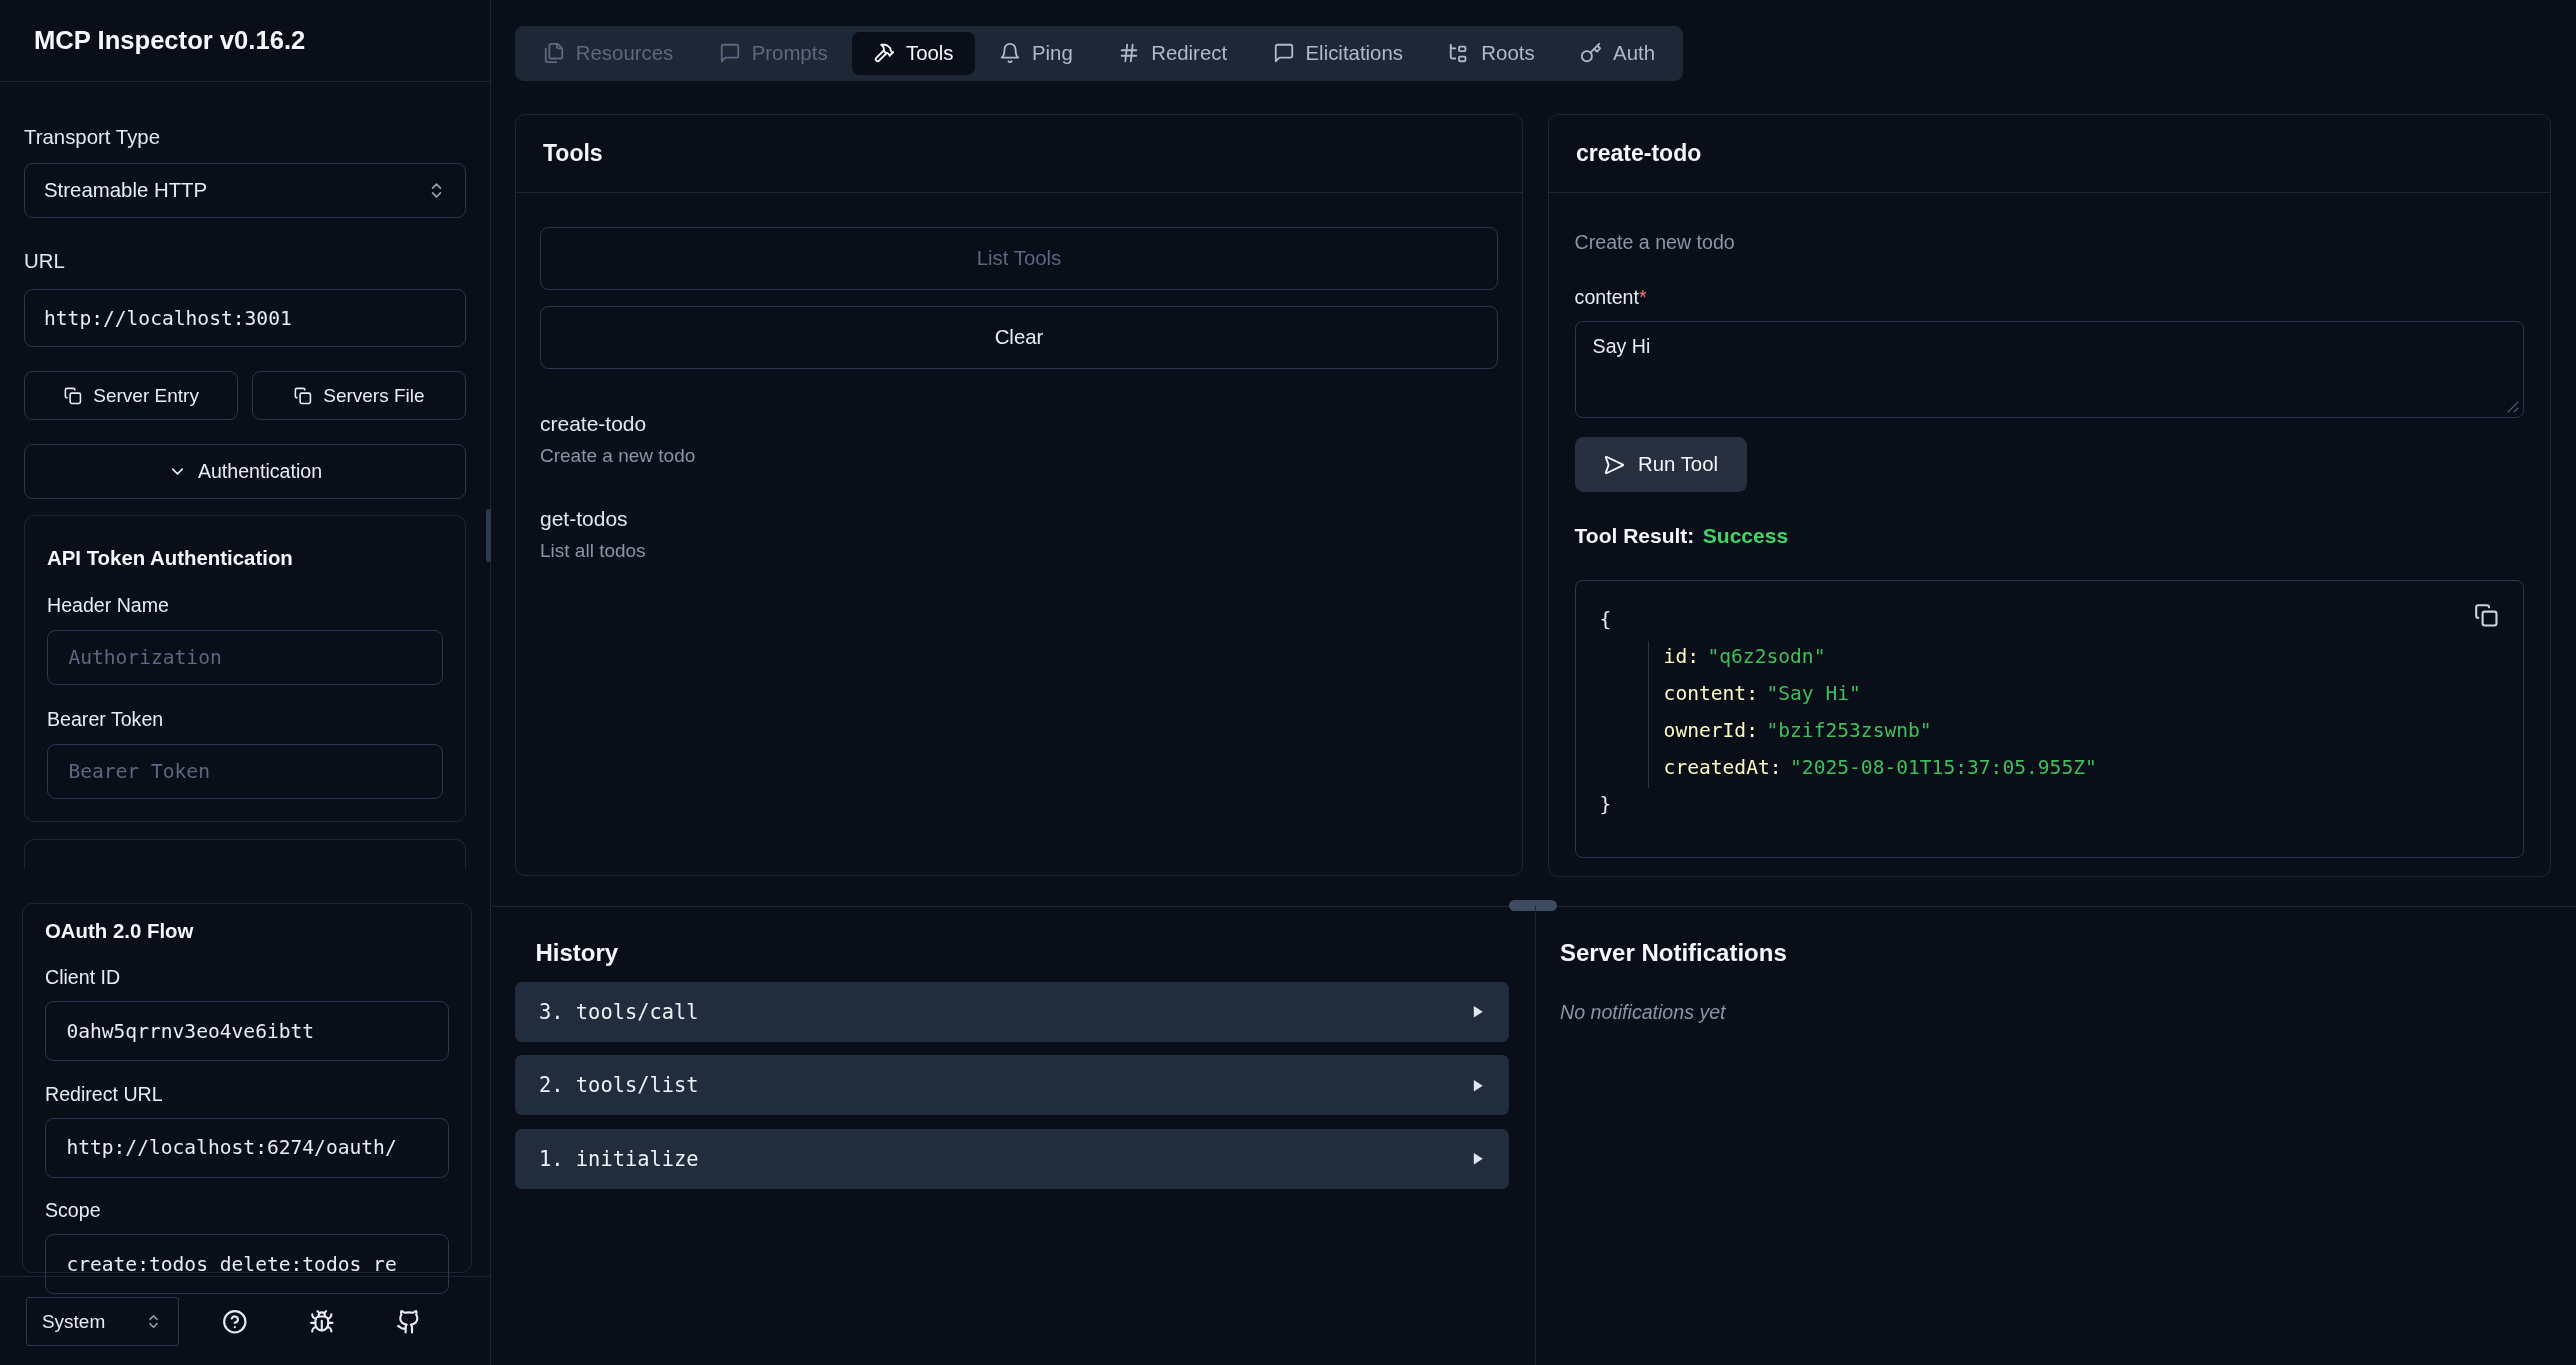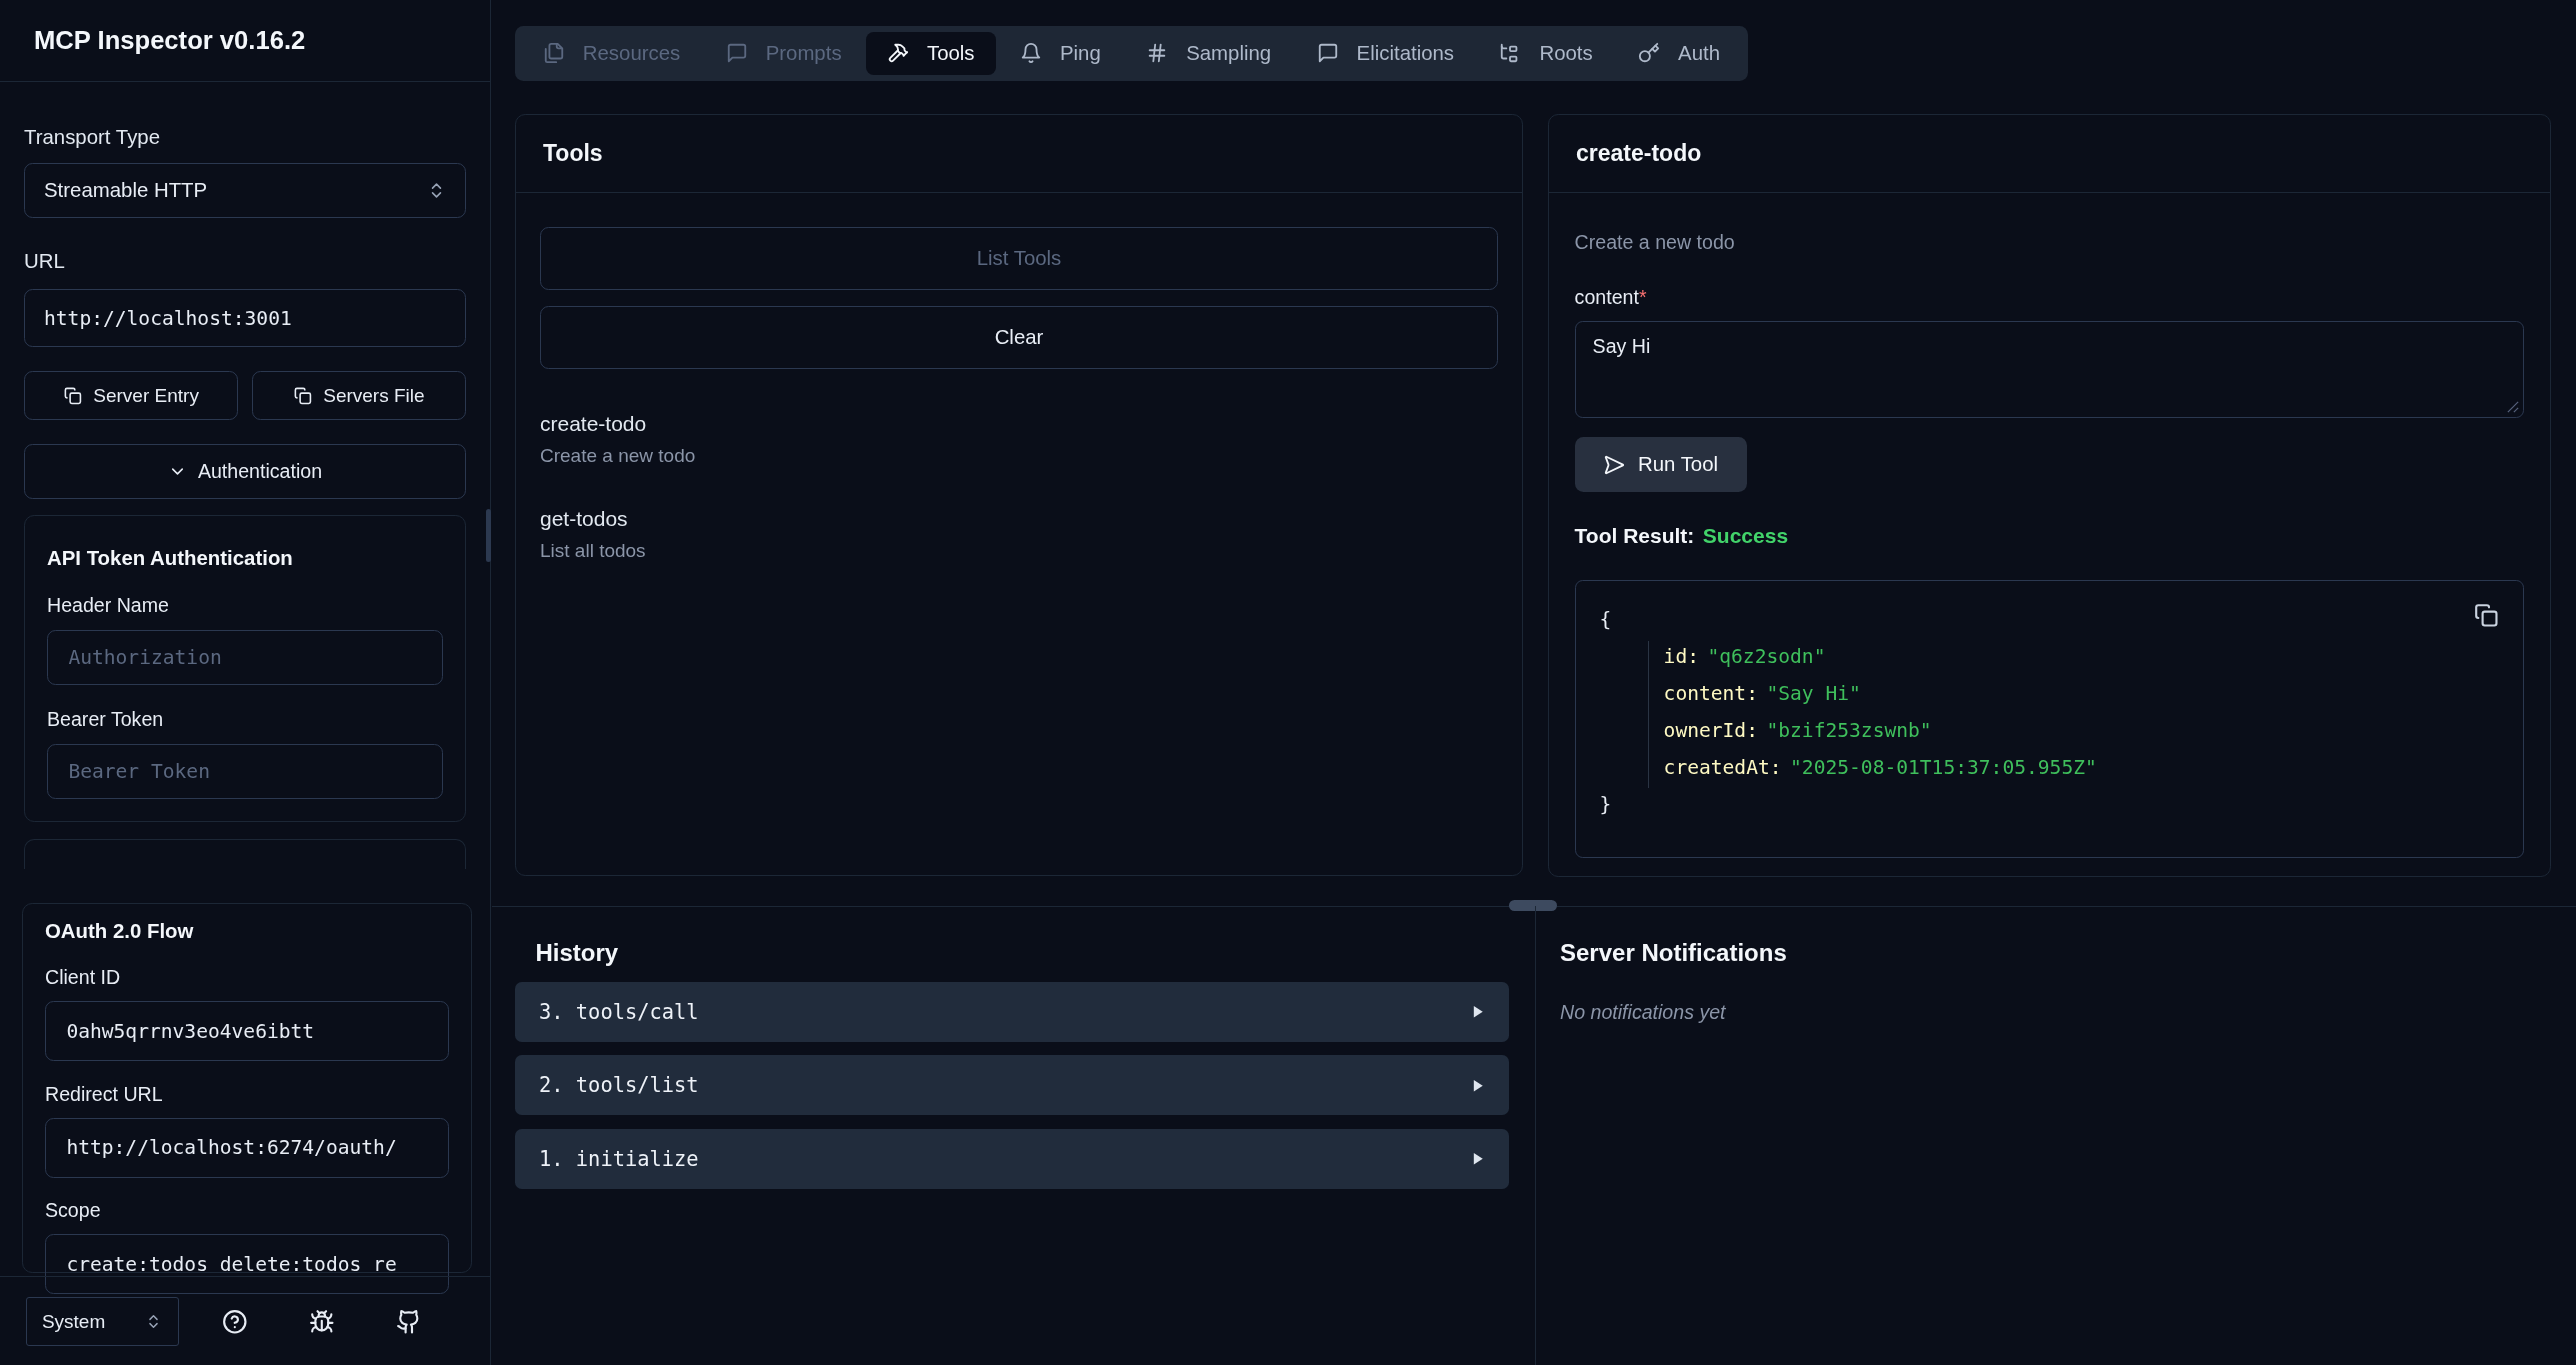--- a/index.html
+++ b/index.html
@@ -59,21 +59,21 @@
   .sidebar-footer{position:absolute;left:0;bottom:0;width:490px;height:90px;border-top:0.9px solid var(--line);display:flex;align-items:center;padding:0 25.6px;gap:0;}
   .sys-select{width:153px;height:49px;border:0.9px solid var(--border);border-radius:3px;display:flex;align-items:center;padding:0 15.3px;font-size:19px;color:var(--txt);gap:8.5px;}
   .sys-select svg{width:17px;height:17px;color:#97a2b5;}
   .icon-btn{background:none;border:none;color:var(--txt);width:41px;height:41px;display:flex;align-items:center;justify-content:center;cursor:pointer;}
   .icon-btn.help{margin-left:36px;}
   .icon-btn.bug{margin-left:46px;}
   .icon-btn.gh{margin-left:46px;}
 
   
   .tabbar{position:absolute;left:515px;top:25.6px;height:55px;display:inline-flex;align-items:center;gap:3.4px;padding:0 6.8px;background:var(--panel);border-radius:8.5px;}
-  .tab{height:43px;border:none;background:transparent;border-radius:7.7px;display:flex;align-items:center;gap:18px;padding:0 21px;font-size:20.4px;font-weight:500;color:var(--tab);font-family:inherit;cursor:pointer;}
+  .tab{height:43px;border:none;background:transparent;border-radius:7.7px;display:flex;align-items:center;gap:11px;padding:0 21px;font-size:20.4px;font-weight:500;color:var(--tab);font-family:inherit;cursor:pointer;}
   .tab.disabled{color:var(--dim);}
   .tab.active{background:var(--bg);color:var(--txt-bright);}
 
   
   .card{position:absolute;border:0.9px solid var(--line);border-radius:10.2px;background:var(--bg);}
   .tools-card{left:515px;top:114px;width:1008px;height:762px;}
   .detail-card{left:1548px;top:114px;width:1003px;height:763px;}
   .card-h{height:78px;border-bottom:0.9px solid var(--line);display:flex;align-items:center;padding:0 27px;font-size:23px;font-weight:600;color:var(--txt-bright);}
   .tools-body{padding:34px 24px 0;}
   .wide-btn{width:100%;height:63px;background:transparent;border:0.9px solid var(--border);border-radius:8.5px;font-size:20.4px;font-weight:500;font-family:inherit;display:flex;align-items:center;justify-content:center;cursor:pointer;}
@@ -268,21 +268,21 @@
       </svg>
     <span>Ping</span>
   </button>
   <button class="tab">
     <svg class="ic" viewBox="0 0 24 24">
         <line x1="4" x2="20" y1="9" y2="9"></line>
         <line x1="4" x2="20" y1="15" y2="15"></line>
         <line x1="10" x2="8" y1="3" y2="21"></line>
         <line x1="16" x2="14" y1="3" y2="21"></line>
       </svg>
-    <span>Sampling</span>
+    <span>Redirect</span>
   </button>
   <button class="tab">
     <svg class="ic" viewBox="0 0 24 24">
         <path d="M21 15a2 2 0 0 1-2 2H7l-4 4V5a2 2 0 0 1 2-2h14a2 2 0 0 1 2 2z"></path>
       </svg>
     <span>Elicitations</span>
   </button>
   <button class="tab">
     <svg class="ic" viewBox="0 0 24 24">
         <path d="M13 10h5a1 1 0 0 0 1-1V6a1 1 0 0 0-1-1h-5a1 1 0 0 0-1 1v3a1 1 0 0 0 1 1Z"></path>

